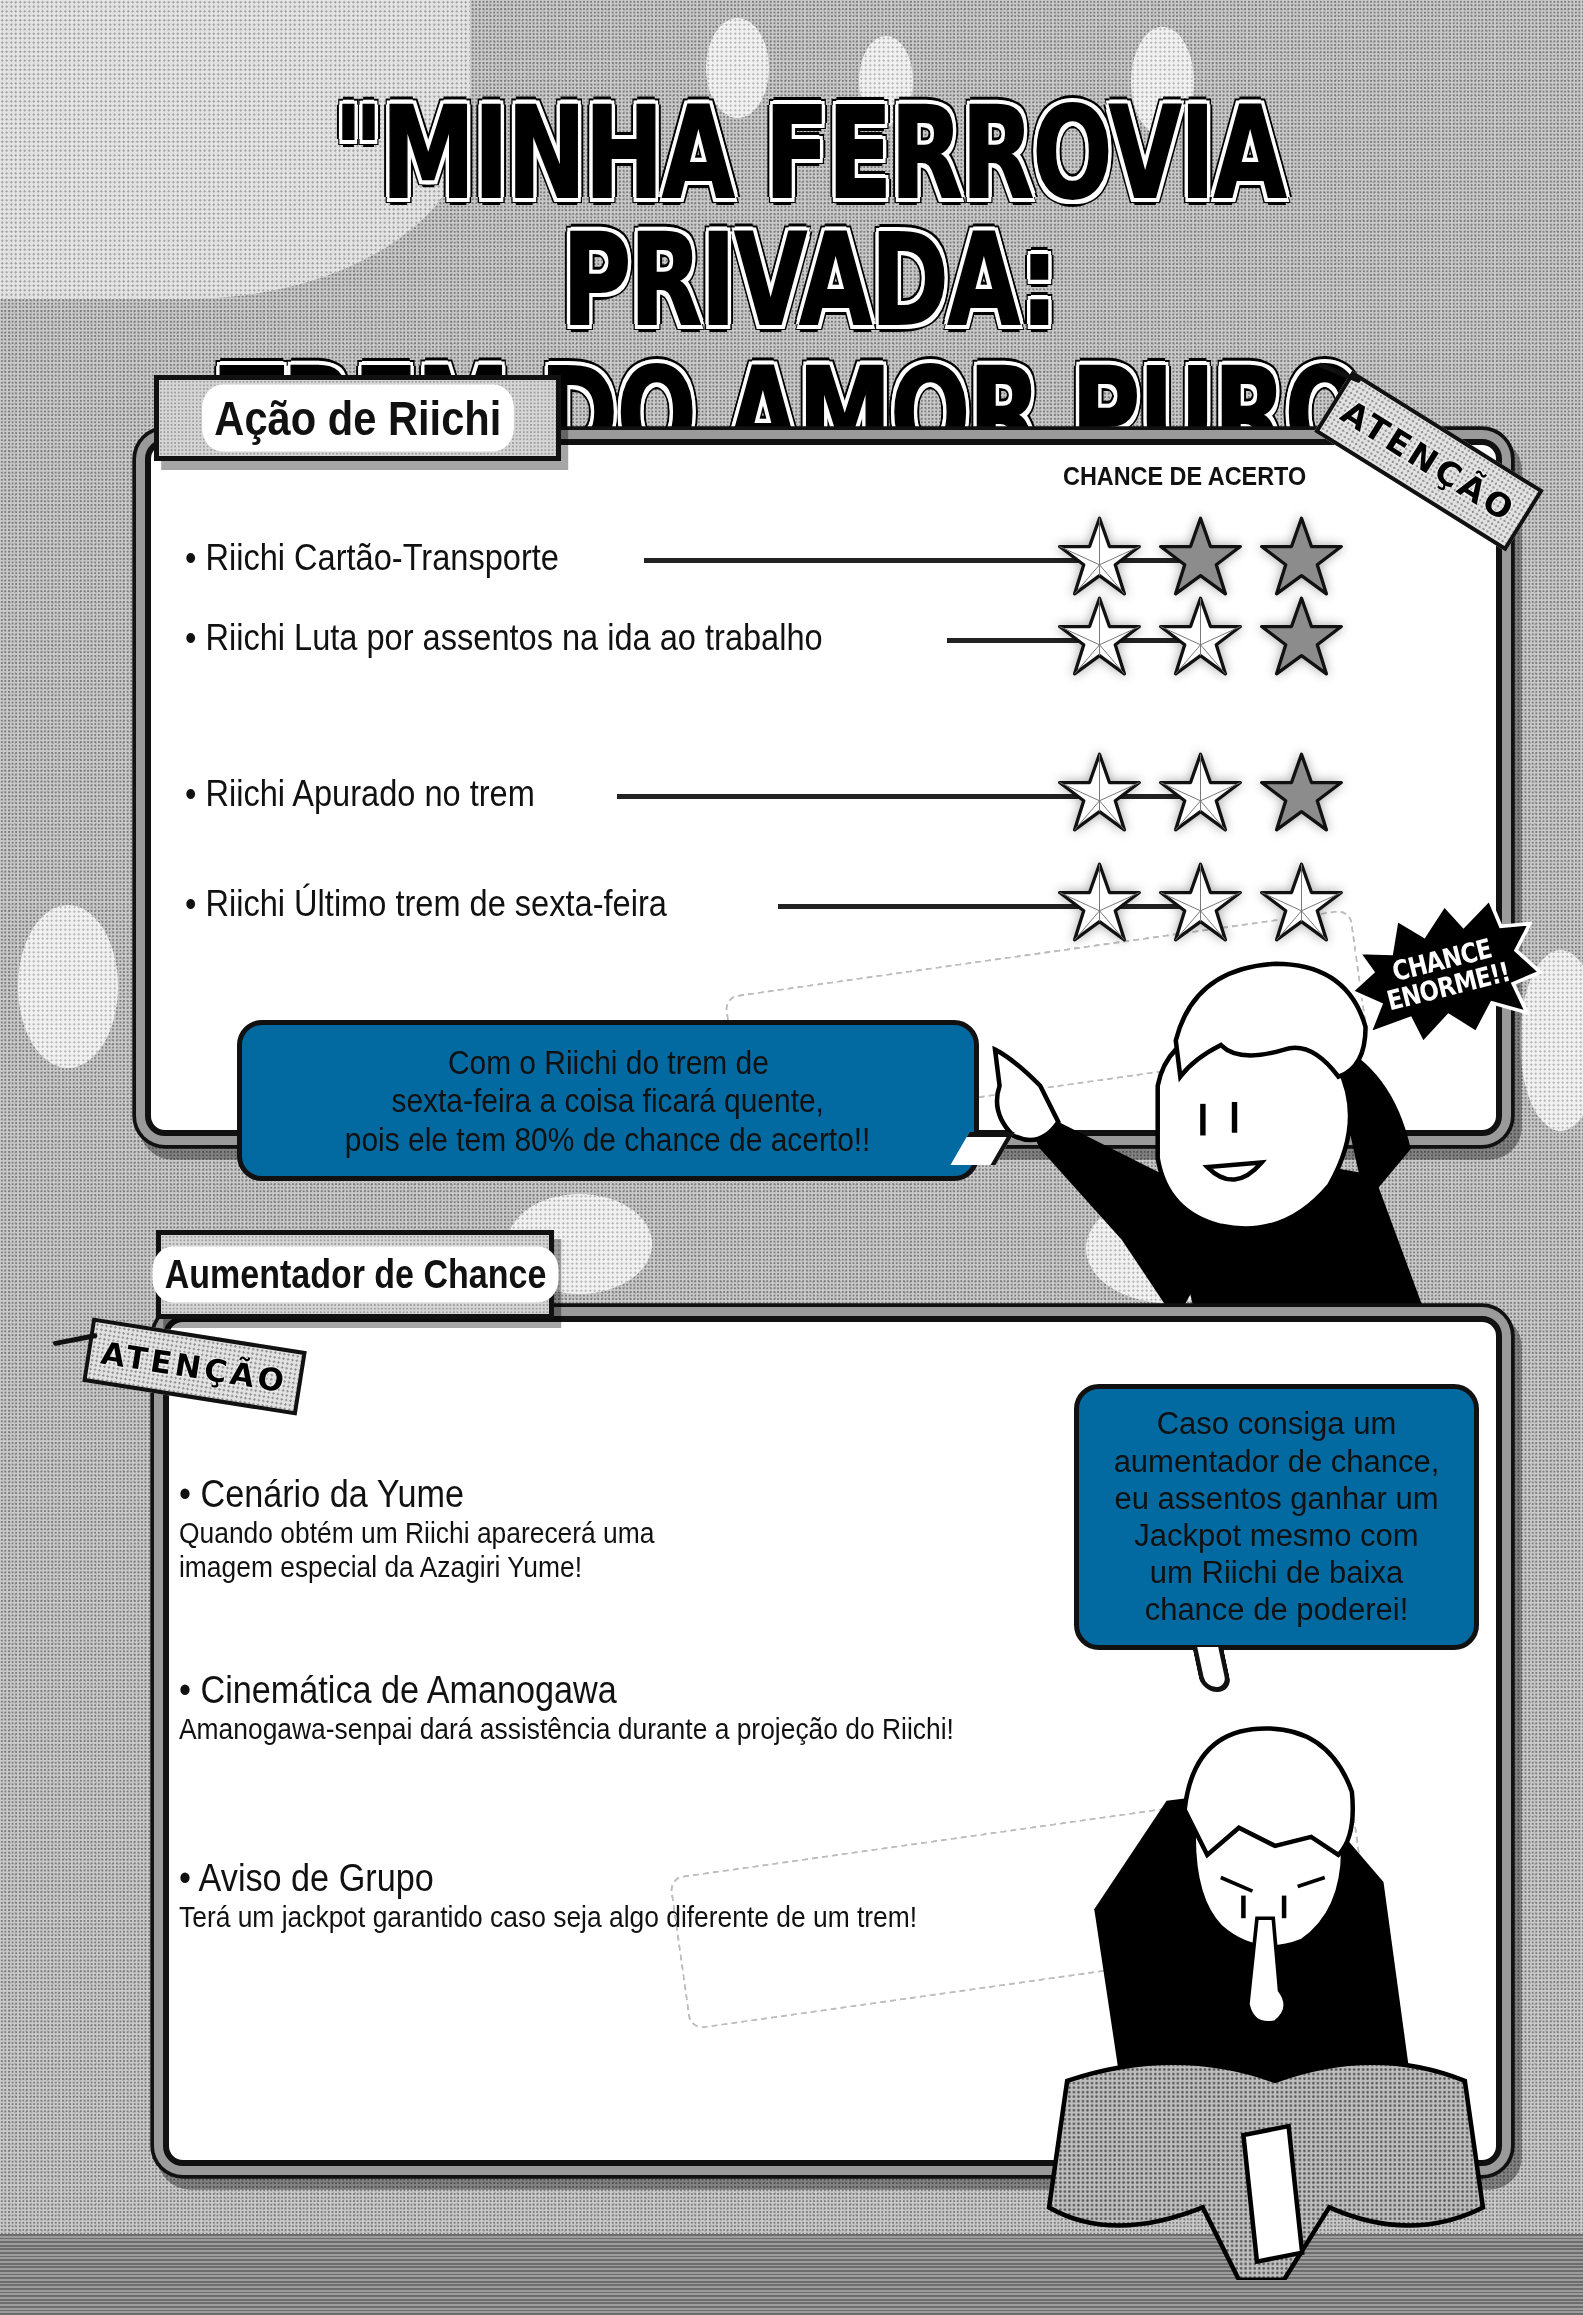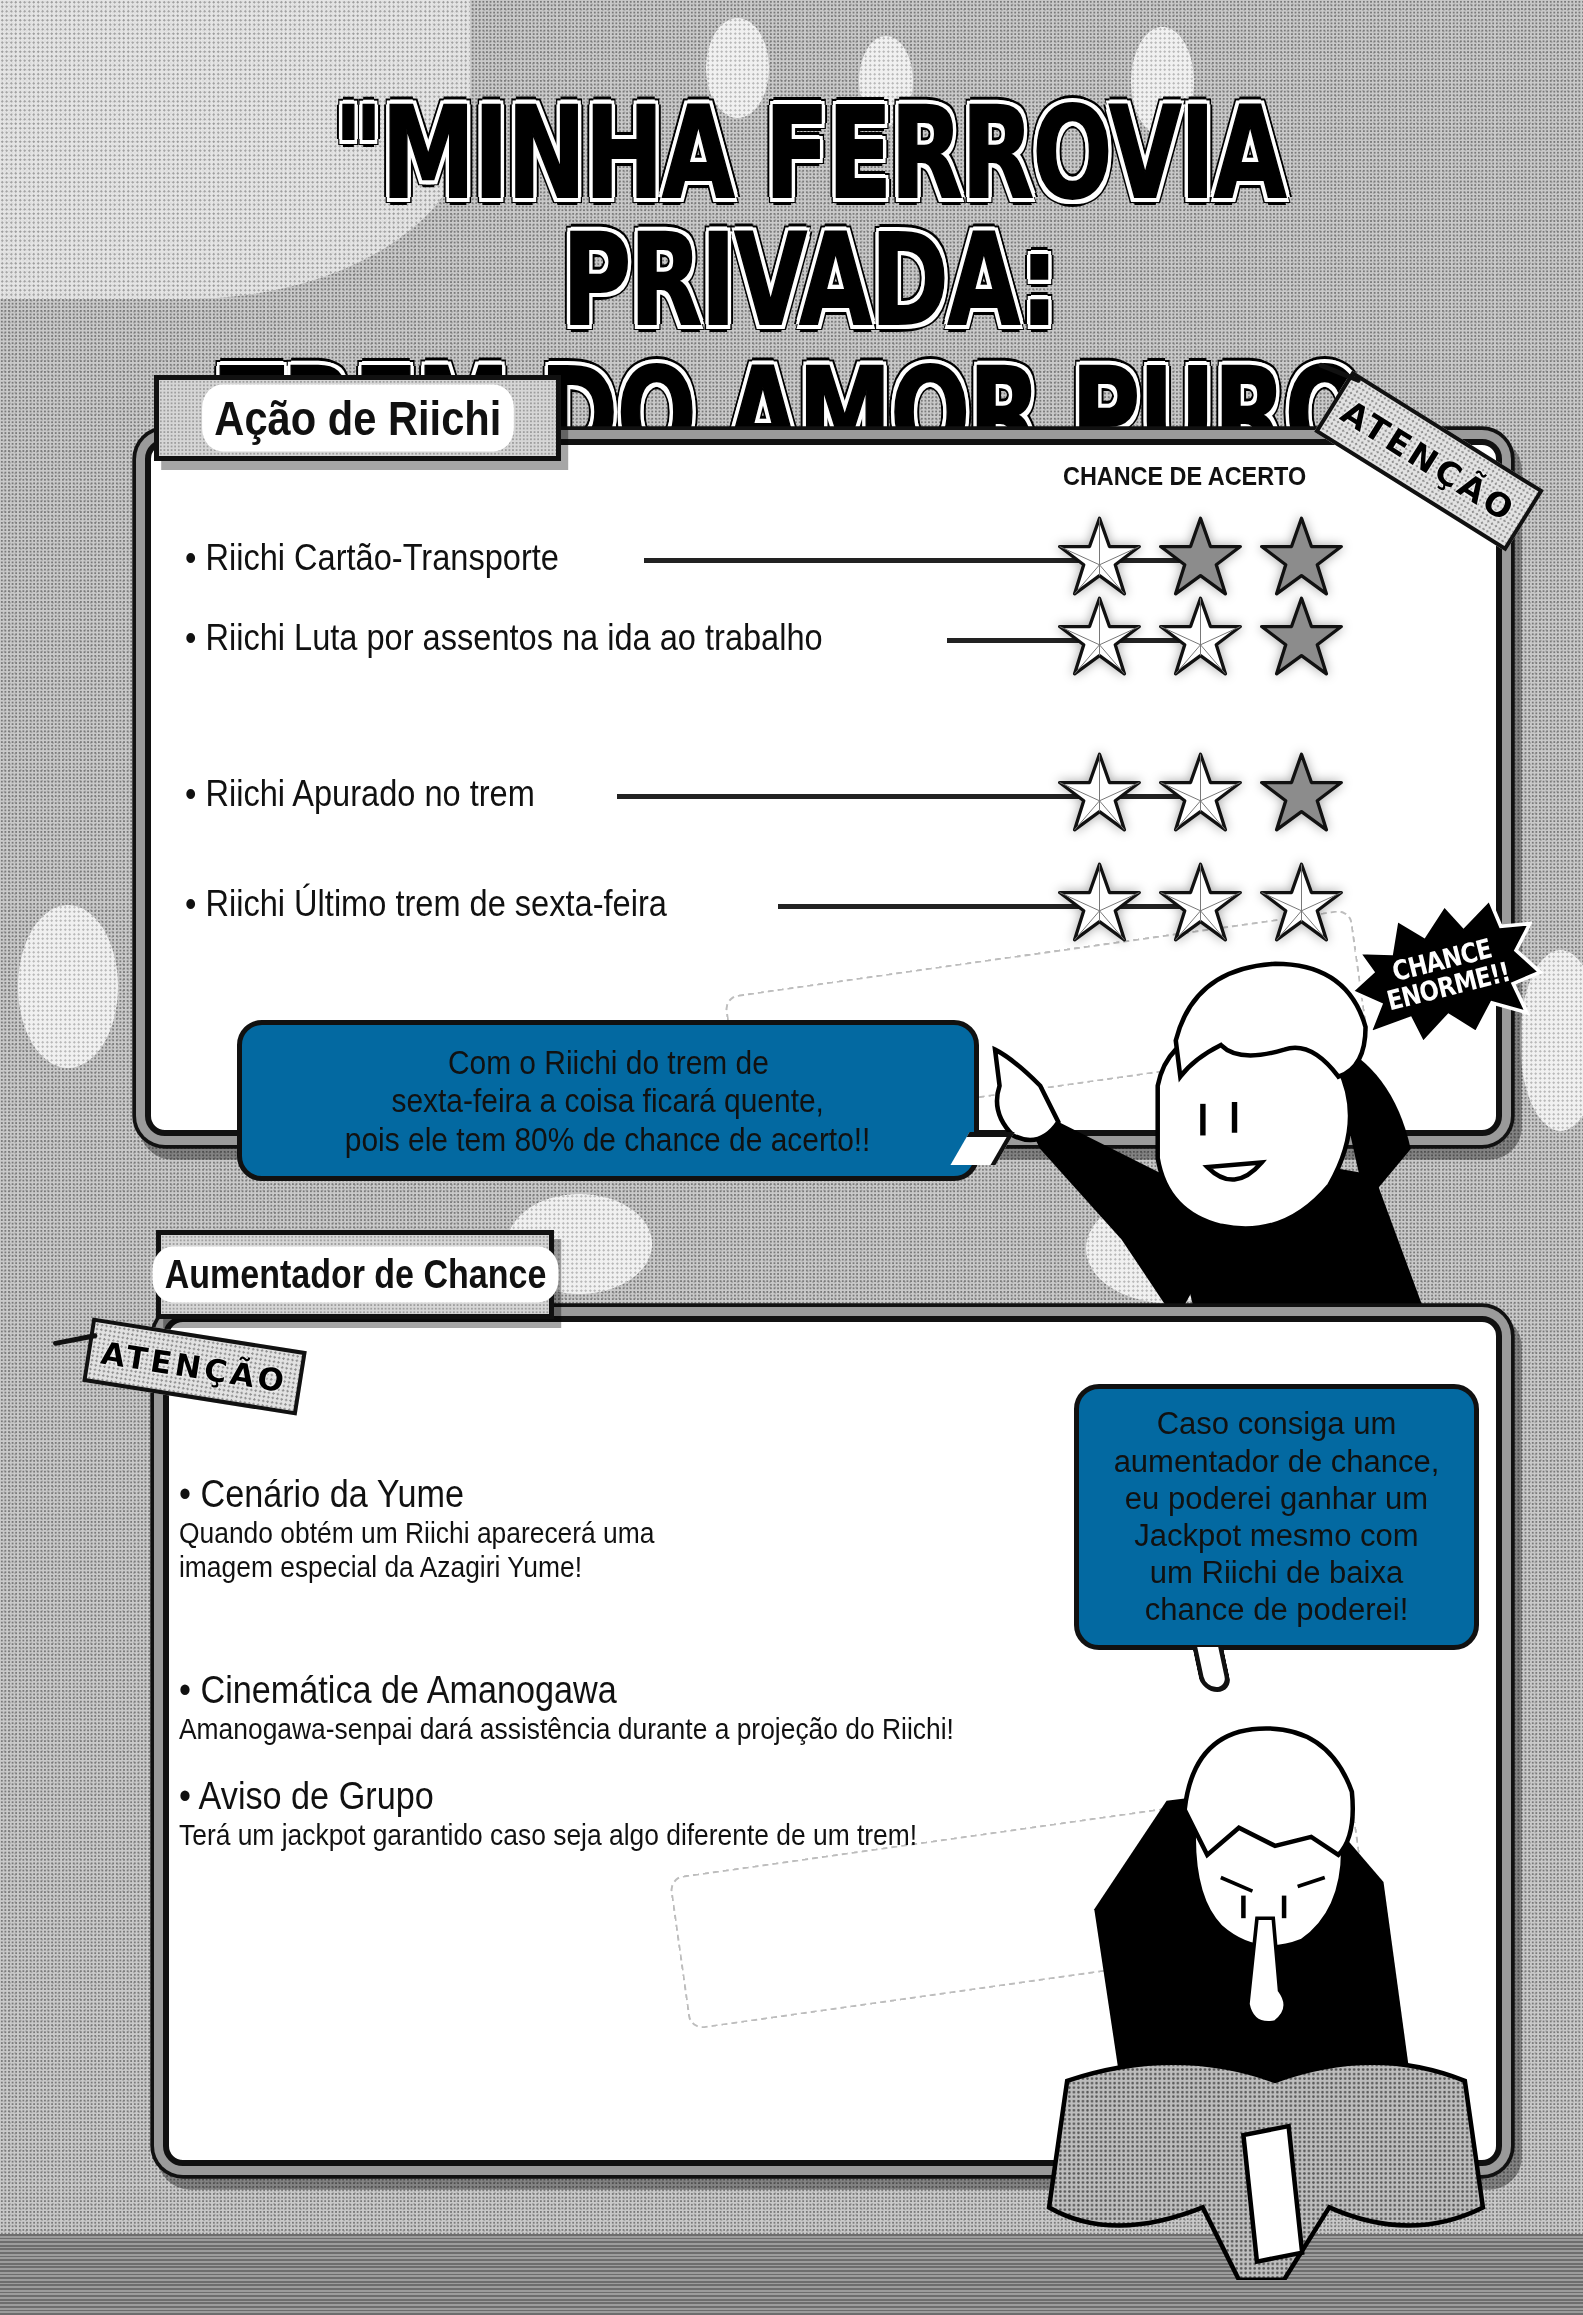--- a/index.html
+++ b/index.html
@@ -354,29 +354,29 @@
 
 <div class="boost-item" style="top:1473px;">
   <div class="boost-title">• Cenário da Yume</div>
   <div class="boost-desc">Quando obtém um Riichi aparecerá uma</div>
   <div class="boost-desc">imagem especial da Azagiri Yume!</div>
 </div>
 <div class="boost-item" style="top:1669px;">
   <div class="boost-title">• Cinemática de Amanogawa</div>
   <div class="boost-desc">Amanogawa-senpai dará assistência durante a projeção do Riichi!</div>
 </div>
-<div class="boost-item" style="top:1775px;">
+<div class="boost-item" style="top:1857px;">
   <div class="boost-title">• Aviso de Grupo</div>
   <div class="boost-desc">Terá um jackpot garantido caso seja algo diferente de um trem!</div>
 </div>
 
 <div class="bubble bubble-2">
   <p>Caso consiga um</p>
   <p>aumentador de chance,</p>
-  <p>eu poderei ganhar um</p>
+  <p>eu assentos ganhar um</p>
   <p>Jackpot mesmo com</p>
   <p>um Riichi de baixa</p>
   <p>chance de poderei!</p>
   <div class="tail"></div>
 </div>
 
 <div class="character char-2">
   <svg viewBox="0 0 520 640" width="470" height="579">
     <defs>
       <pattern id="tone" width="5" height="5" patternUnits="userSpaceOnUse">

